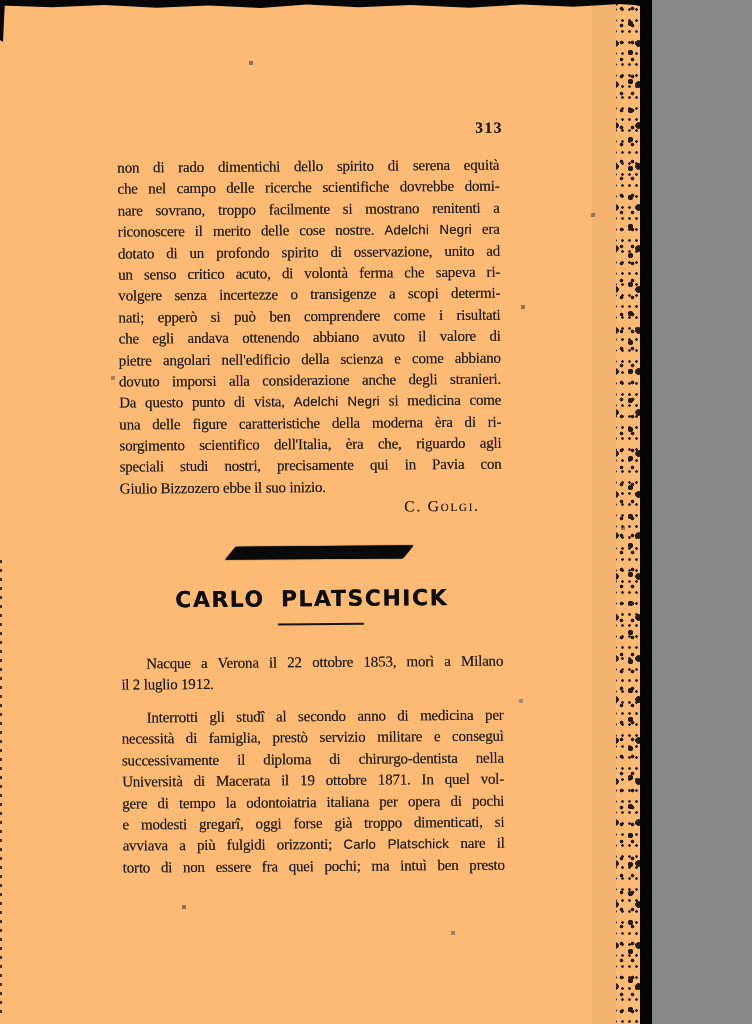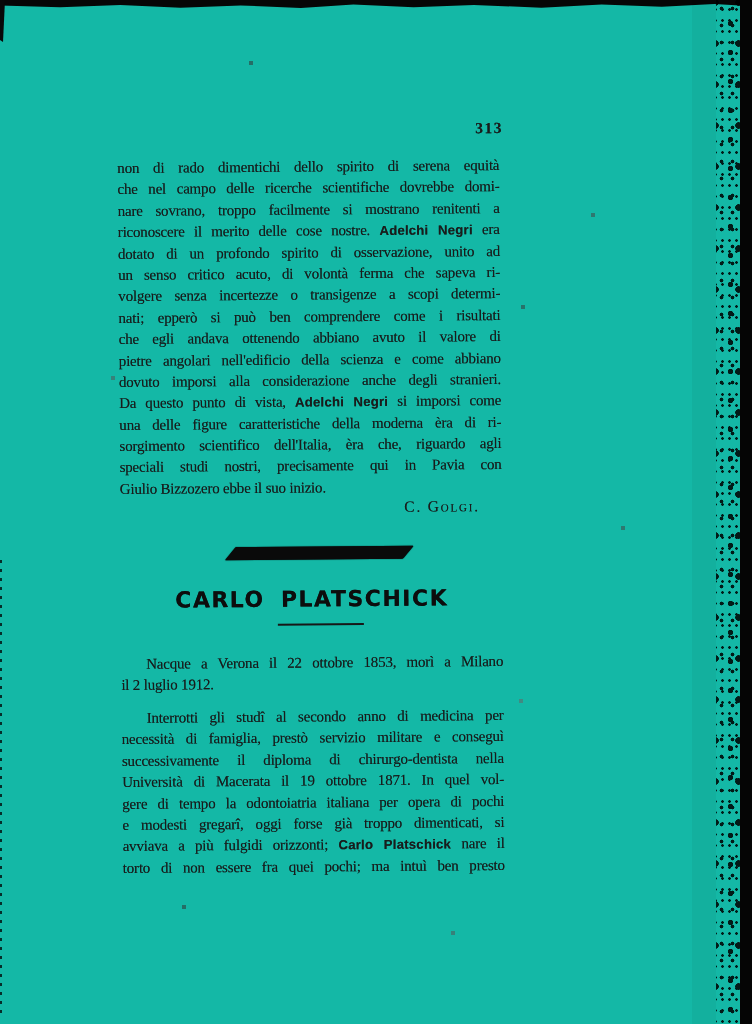--- a/index.html
+++ b/index.html
@@ -1,37 +1,37 @@
 <!DOCTYPE html>
 <html><head>
 <meta charset="utf-8">
 <style>
   html,body { margin:0; padding:0; background:#888; }
   .page {
-    position:relative; width:752px; height:1024px;
-    background:#14b8a6; overflow:hidden;
+    position:relative; width:652px; height:1024px;
+    background:#fdba74; overflow:hidden;
     font-family:"Liberation Serif","DejaVu Serif",serif;
     color:#1b1b1b;
   }
   .content { position:absolute; inset:0; transform:rotate(-0.45deg); transform-origin:50% 50%; }
 
   
   .par { position:absolute; left:120px; width:382px; }
   .text-line {
     font-size:15px; line-height:21.4px; height:21.4px;
     letter-spacing:-0.2px;
     text-align:justify; text-align-last:justify;
     text-shadow:0 0 .5px rgba(0,0,0,.55);
     white-space:nowrap; overflow:visible;
   }
   .line-last { text-align-last:left; }
   .line-indent { text-indent:25px; }
   .name-bold {
     font-family:"Liberation Sans","DejaVu Sans",sans-serif;
-    font-weight:bold; font-size:13.2px; letter-spacing:.2px;
+    font-weight:normal; font-size:13.2px; letter-spacing:.2px;
   }
   .page-number {
     position:absolute; top:120px; left:466px; width:52px;
     text-align:center; font-size:15.5px; font-weight:bold;
     letter-spacing:1.5px; text-shadow:0 0 .6px rgba(0,0,0,.6);
   }
   .signature {
     position:absolute; top:498px; left:120px; width:382px;
     box-sizing:border-box; padding-right:22px;
     text-align:right; font-variant:small-caps;
@@ -109,21 +109,21 @@
         <div class="text-line"><span>che nel campo delle ricerche scientifiche dovrebbe domi-</span></div>
         <div class="text-line"><span>nare sovrano, troppo facilmente si mostrano renitenti a</span></div>
         <div class="text-line"><span>riconoscere il merito delle cose nostre. </span><span class="name-bold">Adelchi Negri</span><span> era</span></div>
         <div class="text-line"><span>dotato di un profondo spirito di osservazione, unito ad</span></div>
         <div class="text-line"><span>un senso critico acuto, di volontà ferma che sapeva ri-</span></div>
         <div class="text-line"><span>volgere senza incertezze o transigenze a scopi determi-</span></div>
         <div class="text-line"><span>nati; epperò si può ben comprendere come i risultati</span></div>
         <div class="text-line"><span>che egli andava ottenendo abbiano avuto il valore di</span></div>
         <div class="text-line"><span>pietre angolari nell'edificio della scienza e come abbiano</span></div>
         <div class="text-line"><span>dovuto imporsi alla considerazione anche degli stranieri.</span></div>
-        <div class="text-line"><span>Da questo punto di vista, </span><span class="name-bold">Adelchi Negri</span><span> si imporsi come</span></div>
+        <div class="text-line"><span>Da questo punto di vista, </span><span class="name-bold">Adelchi Negri</span><span> si medicina come</span></div>
         <div class="text-line"><span>una delle figure caratteristiche della moderna èra di ri-</span></div>
         <div class="text-line"><span>sorgimento scientifico dell'Italia, èra che, riguardo agli</span></div>
         <div class="text-line"><span>speciali studi nostri, precisamente qui in Pavia con</span></div>
         <div class="text-line line-last"><span>Giulio Bizzozero ebbe il suo inizio.</span></div>
       </div>
 
     <div class="signature">C. Golgi.</div>
 
     <div class="divider-bar"></div>
 

